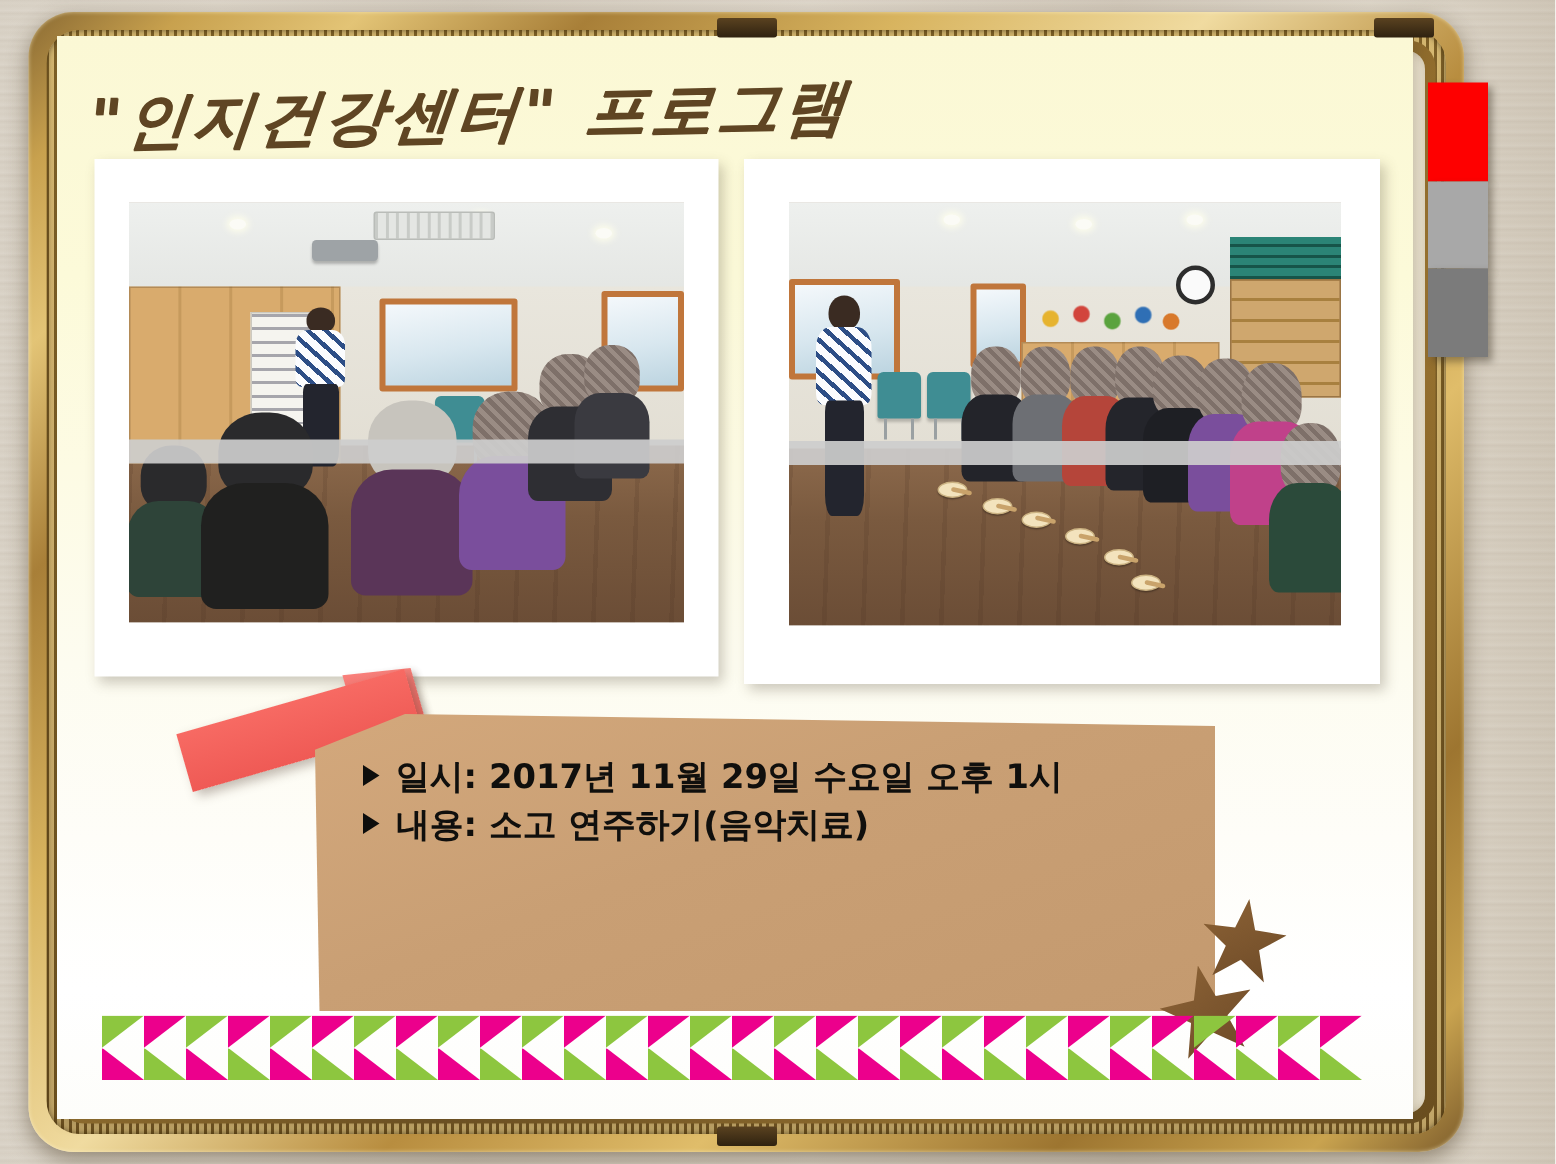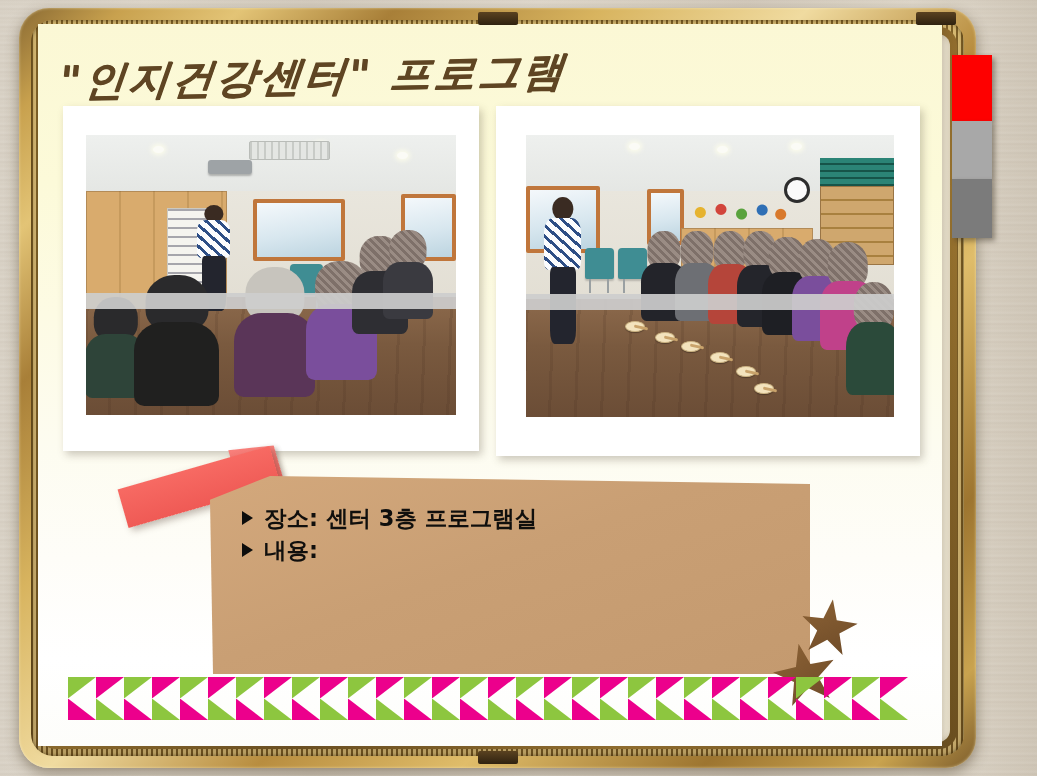--- a/index.html
+++ b/index.html
@@ -491,28 +491,29 @@
       </div>
     </div>
 
     <div id="ribbon-tail"></div>
     <div id="ribbon"></div>
 
     <div id="info-box">
       <ul id="info-list">
         <li>
           <span class="bullet-tri"></span>
-          <span>장소:</span>
+          <span>일시:</span>
           <span style="width:8px"></span>
-          <span>센터 3층 프로그램실</span>
+          <span>2017년 11월 29일 수요일 오후 1시</span>
         </li>
         <li>
           <span class="bullet-tri"></span>
           <span>내용:</span>
           <span style="width:8px"></span>
+          <span>소고 연주하기(음악치료)</span>
         </li>
       </ul>
     </div>
 
     <div class="star" id="star-1"></div>
     <div class="star" id="star-2"></div>
 
     <div id="tri-border">
         <div class="tri-cell">
           <div class="t-up" style="background: rgb(141, 198, 63); clip-path: polygon(0% 100%, 100% 0%, 0% 0%);"></div>

